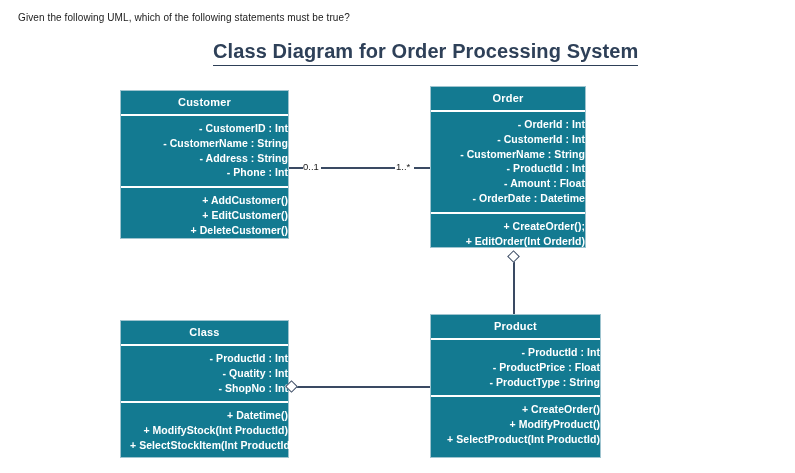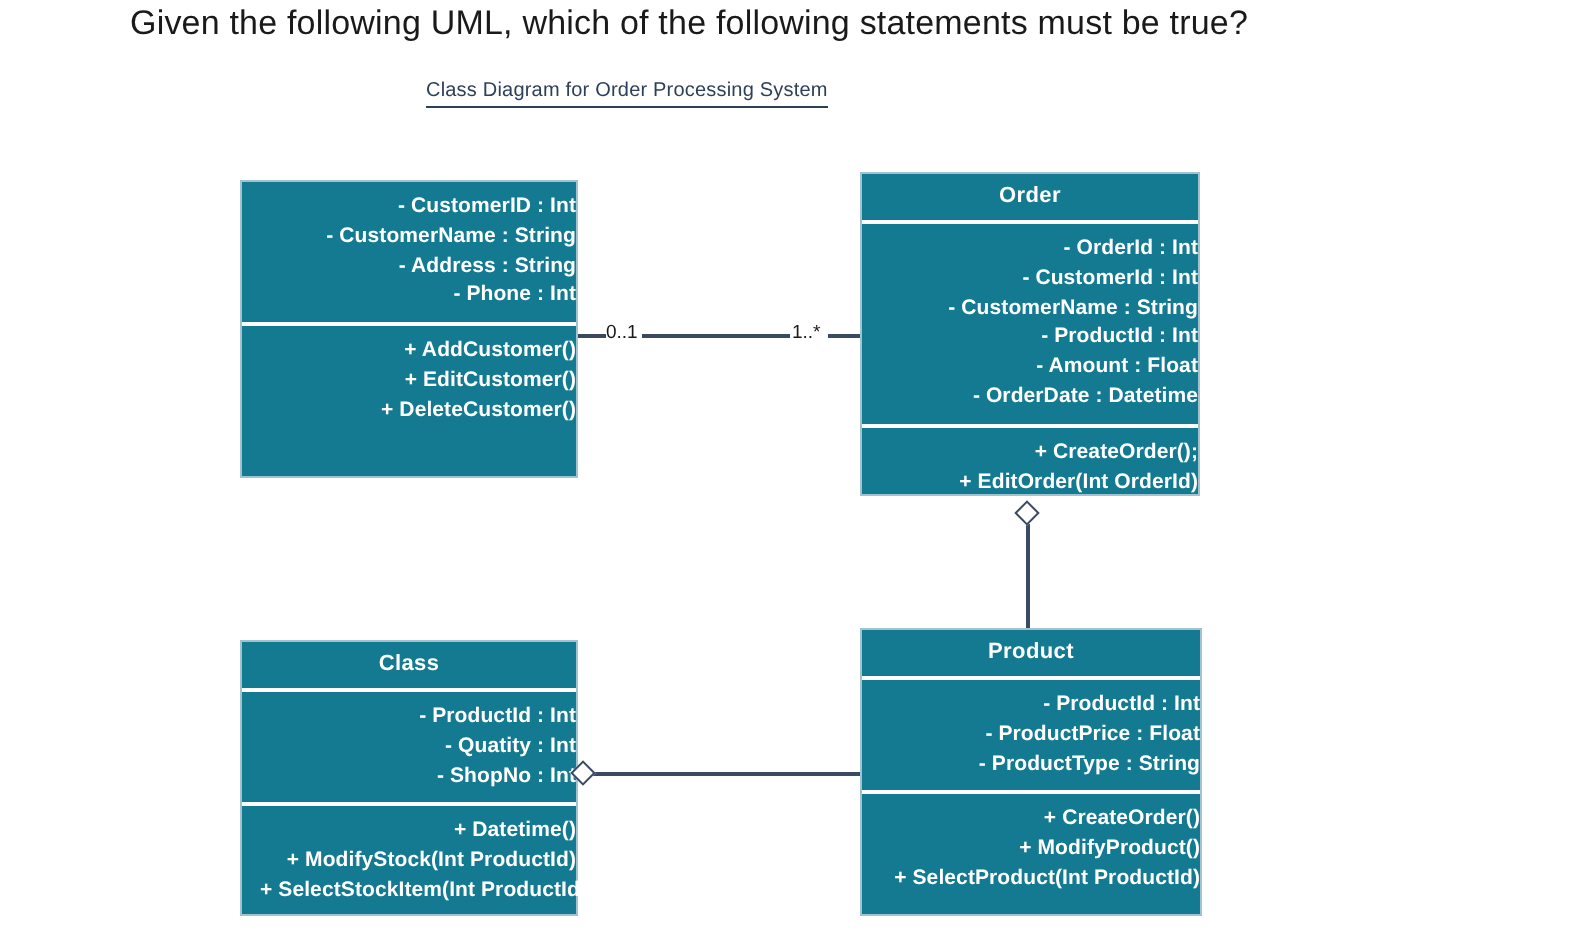--- a/index.html
+++ b/index.html
@@ -12,35 +12,34 @@
     height: 473px;
     position: relative;
     font-family: "Liberation Sans", sans-serif;
     overflow: hidden;
   }
 
   
   .question {
     position: absolute;
     left: 18px;
-    top: 2px;
-    font-size: 17px;
+    top: 12px;
+    font-size: 10px;
     color: #1a1a1a;
     letter-spacing: 0.1px;
     white-space: nowrap;
-    margin-left: 47px;
   }
 
   
   .diagram-title {
     position: absolute;
     left: 213px;
     top: 40px;
-    font-size: 10px;
-    font-weight: normal;
+    font-size: 20px;
+    font-weight: bold;
     color: #2e4058;
     border-bottom: 1.5px solid #2e4058;
     padding-bottom: 2px;
     letter-spacing: 0.1px;
     white-space: nowrap;
   }
 
   
   .uml-class {
     position: absolute;
@@ -71,21 +70,21 @@
     white-space: nowrap;
     letter-spacing: 0.05px;
     text-align: right;
   }
   .uml-row.indent {
     padding-left: 13px;
   }
 
   
   #class-customer { left: 120px; top: 90px;  width: 169px; height: 149px; }
-  #class-order    { left: 430px; top: 86px;  width: 170px; height: 162px; }
+  #class-order    { left: 430px; top: 86px;  width: 156px; height: 162px; }
   #class-stock    { left: 120px; top: 320px; width: 169px; height: 138px; }
   #class-product  { left: 430px; top: 314px; width: 171px; height: 144px; }
 
   
   .connector-line {
     position: absolute;
     background: #3a4a63;
   }
   .h-line { height: 1.5px; }
   .v-line { width: 1.5px; }
@@ -125,20 +124,21 @@
   #diamond-stock   { left: 287px; top: 382px; }
 </style>
 </head>
 <body>
 
 <div class="question">Given the following UML, which of the following statements must be true?</div>
 
 <div class="diagram-title">Class Diagram for Order Processing System</div>
 
 <div class="uml-class" id="class-customer">
+  <div class="uml-header">Customer</div>
   <div class="uml-compartment attributes">
     <div class="uml-row">- CustomerID : Int</div>
     <div class="uml-row">- CustomerName : String</div>
     <div class="uml-row">- Address : String</div>
     <div class="uml-row">- Phone : Int</div>
   </div>
   <div class="uml-compartment methods">
     <div class="uml-row">+ AddCustomer()</div>
     <div class="uml-row">+ EditCustomer()</div>
     <div class="uml-row">+ DeleteCustomer()</div>

